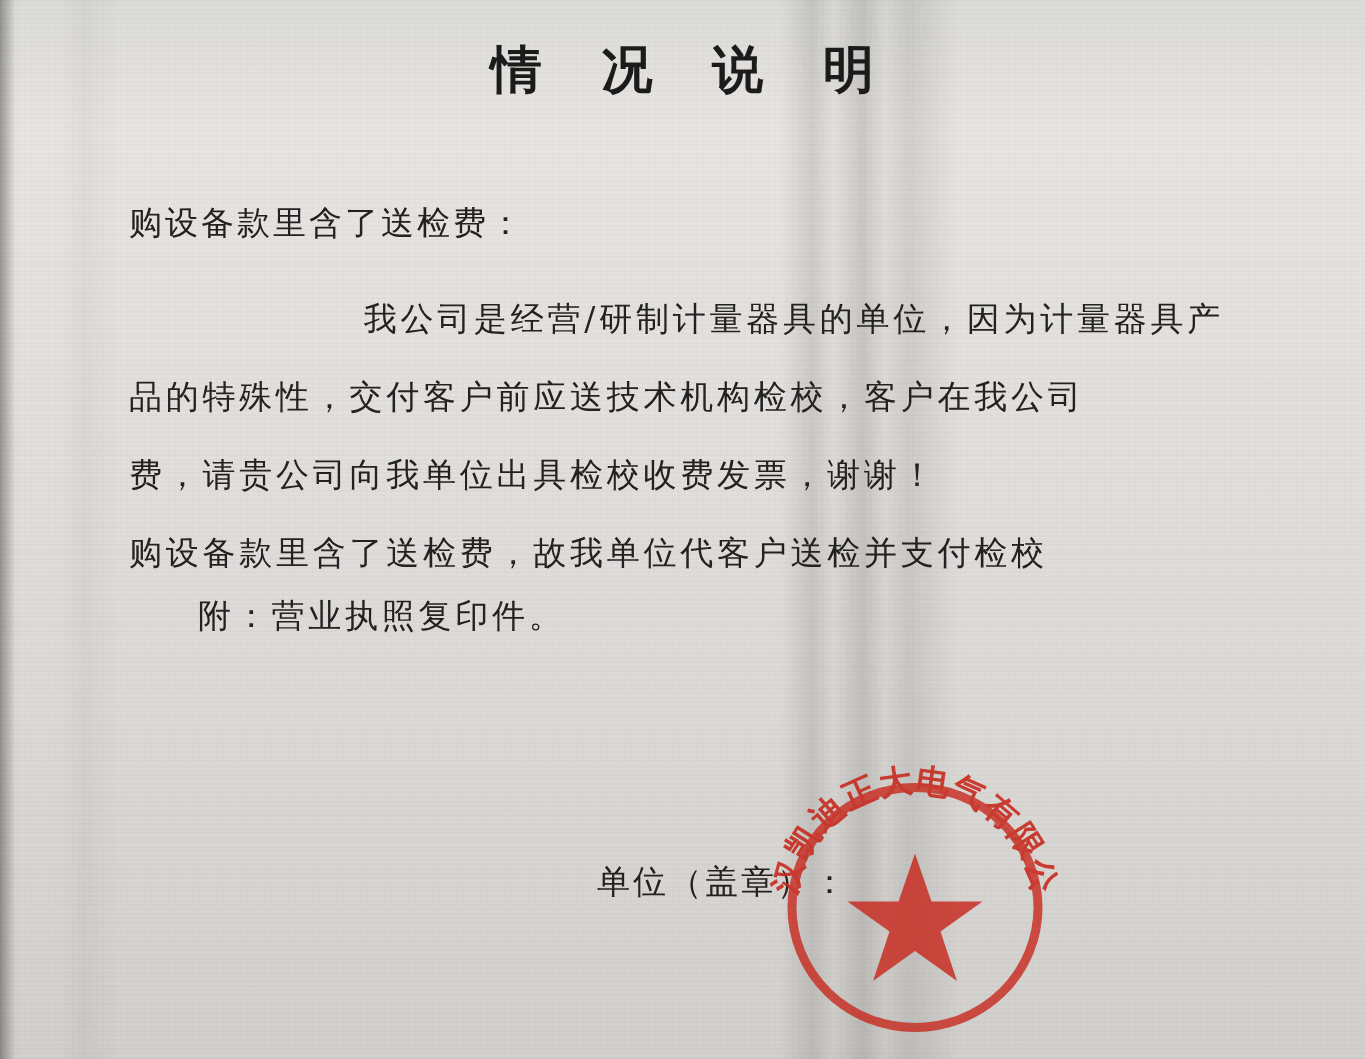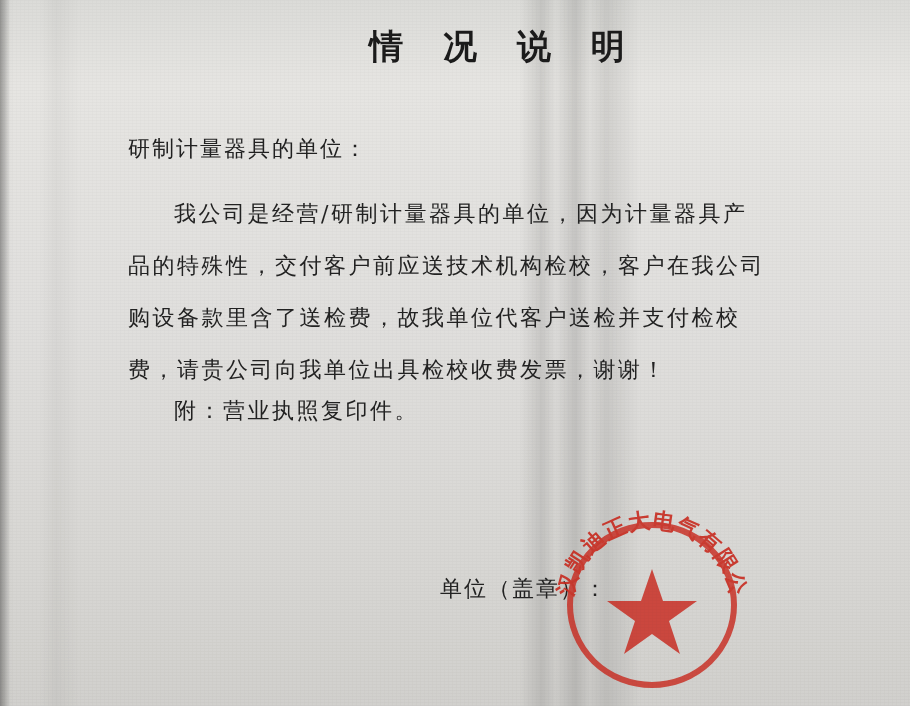--- a/index.html
+++ b/index.html
@@ -65,21 +65,20 @@
       repeating-linear-gradient(0deg, rgba(0,0,0,0.035) 0px, rgba(0,0,0,0.035) 1px, rgba(255,255,255,0) 1px, rgba(255,255,255,0) 3px),
       repeating-linear-gradient(90deg, rgba(0,0,0,0.03) 0px, rgba(0,0,0,0.03) 1px, rgba(255,255,255,0) 1px, rgba(255,255,255,0) 4px);
     mix-blend-mode: multiply;
   }
 
   
   .doc {
     position: absolute;
     inset: 0;
     color: #262626;
-    margin-left: 42px;
   }
 
   .title {
     position: absolute;
     top: 24px;
     left: 0;
     width: 910px;
     text-align: center;
     font-size: 34px;
     font-weight: 700;
@@ -104,21 +103,21 @@
     left: 86px;
     width: 730px;
   }
   .body-line {
     font-size: 22px;
     letter-spacing: 2.5px;
     line-height: 52px;
     color: #242424;
     white-space: pre;
   }
-  .body-line.indent { text-indent: 46px; }
+  .body-line.indent { text-indent: 46px; text-align: right; }
 
   .attachment {
     position: absolute;
     top: 396px;
     left: 132px;
     font-size: 22px;
     letter-spacing: 2.5px;
     color: #242424;
   }
 
@@ -155,27 +154,27 @@
 </style>
 </head>
 <body>
 
 <div id="scan">
 
   <div class="doc">
 
     <div class="title">情 况 说 明</div>
 
-    <div class="salutation">研制计量器具的单位：</div>
+    <div class="salutation">购设备款里含了送检费：</div>
 
     <div class="body-block">
       <div class="body-line indent">我公司是经营/研制计量器具的单位，因为计量器具产</div>
       <div class="body-line">品的特殊性，交付客户前应送技术机构检校，客户在我公司</div>
+      <div class="body-line">费，请贵公司向我单位出具检校收费发票，谢谢！</div>
       <div class="body-line">购设备款里含了送检费，故我单位代客户送检并支付检校</div>
-      <div class="body-line">费，请贵公司向我单位出具检校收费发票，谢谢！</div>
     </div>
 
     <div class="attachment">附：营业执照复印件。</div>
 
     <div class="sign-block">
       <div class="sign-line">单位（盖章）：</div>
     </div>
 
     <div class="stamp">
       <svg width="210" height="198" viewBox="0 0 210 198" xmlns="http://www.w3.org/2000/svg">

